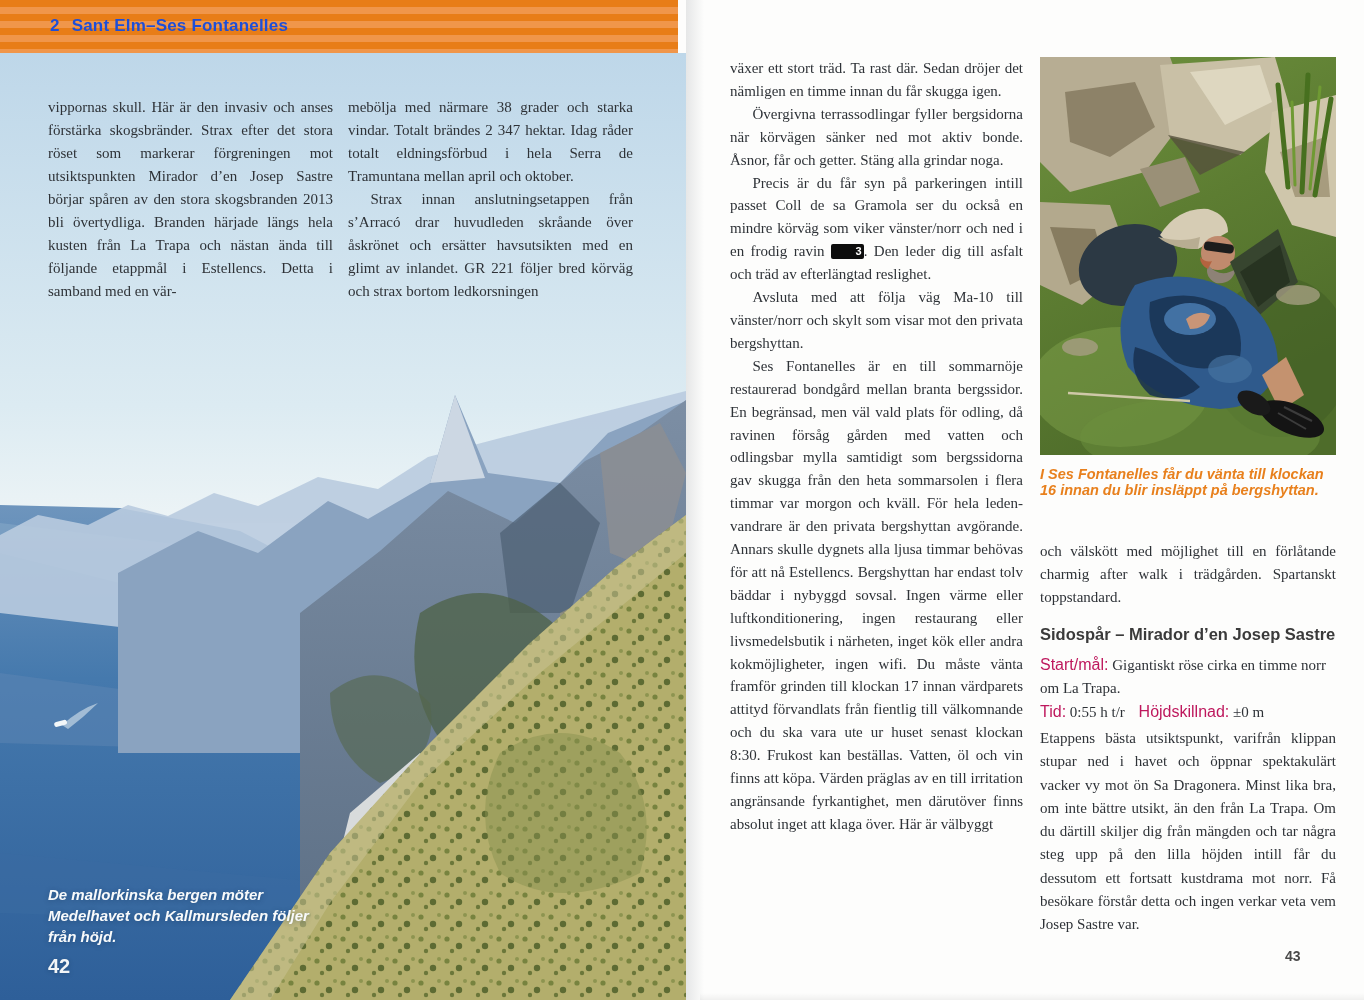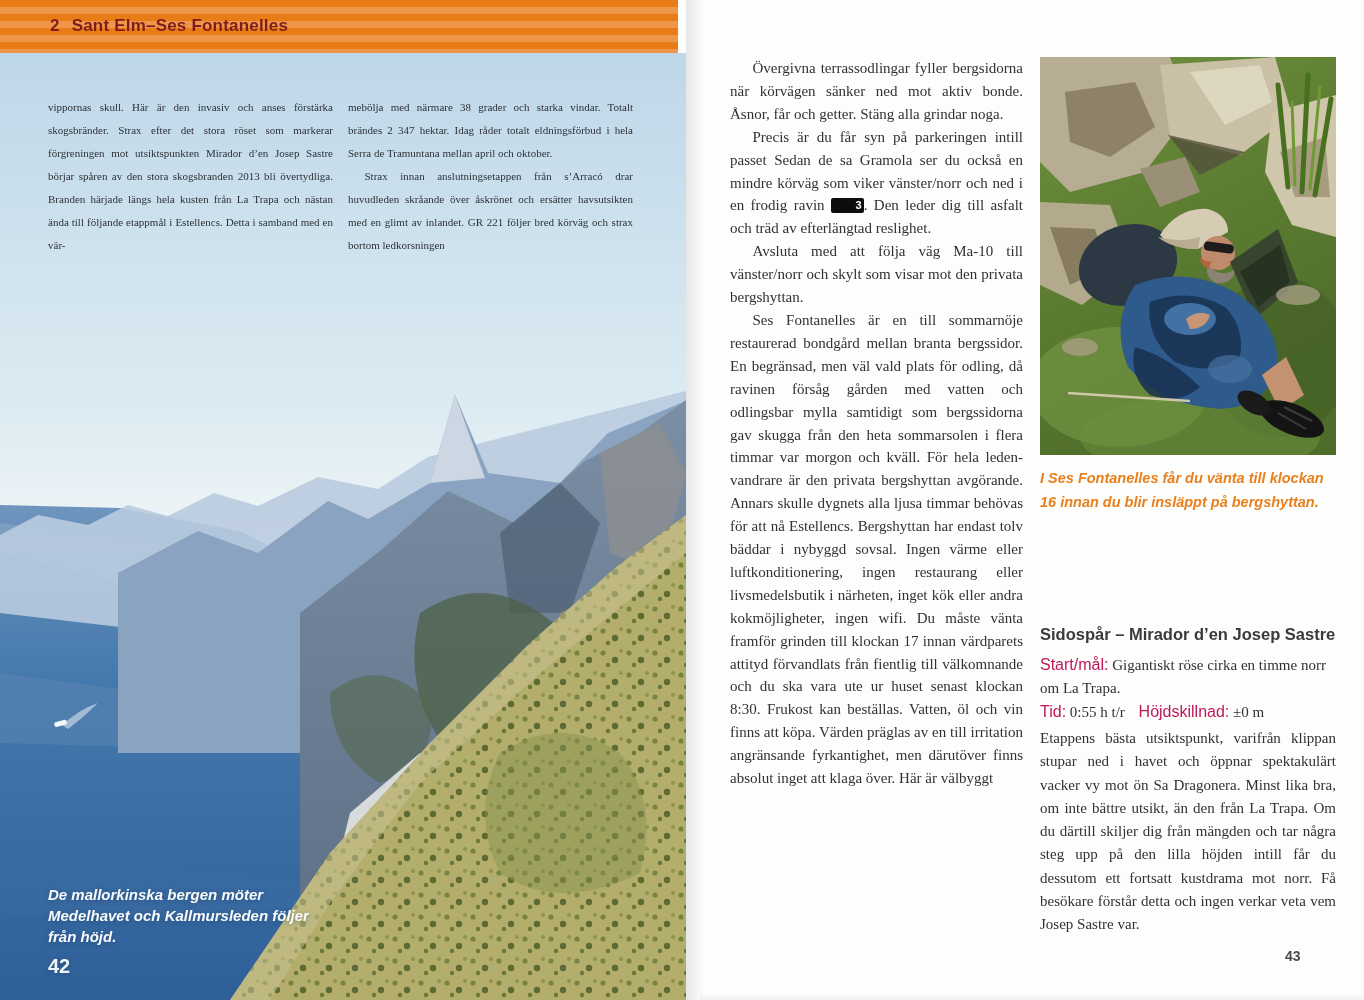--- a/index.html
+++ b/index.html
@@ -3,27 +3,27 @@
 <meta charset="utf-8">
 <style>
   html,body{margin:0;padding:0;background:#ffffff;}
   .spread{position:relative;width:1364px;height:1000px;overflow:hidden;background:#fdfdfc;
           font-family:"Liberation Serif","DejaVu Serif",serif;color:#2e3237;}
 
   
   .header-bar{position:absolute;left:0;top:0;width:678px;height:53px;
     background:repeating-linear-gradient(180deg,#e87d17 0px,#e87d17 7px,#f0964a 7px,#f0964a 14px);}
   .header-title{position:absolute;left:50px;top:16px;font-family:"Liberation Sans",sans-serif;
-    font-weight:bold;font-size:17px;color:#7f1d1d;letter-spacing:.2px;white-space:nowrap;text-align:center;}
+    font-weight:bold;font-size:17px;color:#1d4ed8;letter-spacing:.2px;white-space:nowrap;text-align:center;}
   .header-title .num{margin-right:12px;}
 
   
   .photo-left{position:absolute;left:0;top:53px;width:686px;height:947px;}
   .photo-left svg{display:block;}
-  .lcol{position:absolute;top:96px;width:285px;font-size:11px;line-height:23px;}
+  .lcol{position:absolute;top:96px;width:285px;font-size:15px;line-height:23px;}
   .lcol1{left:48px;}
   .lcol2{left:348px;}
   .para{text-align:justify;}
   .indent{text-indent:1.5em;}
   .caption-left{position:absolute;left:48px;top:884px;width:262px;
     font-family:"Liberation Sans",sans-serif;font-style:italic;font-weight:bold;
     font-size:15px;line-height:21px;color:#f8fafb;text-shadow:0 1px 5px rgba(20,50,80,.35);}
   .pageno-left{position:absolute;left:48px;top:955px;font-family:"Liberation Sans",sans-serif;
     font-weight:bold;font-size:20px;color:#f2f5f7;text-shadow:0 1px 4px rgba(20,50,80,.35);}
 
@@ -33,21 +33,21 @@
   
   .rcol1{position:absolute;left:730px;top:57px;width:293px;height:886px;overflow:hidden;
     font-size:15px;line-height:22.9px;}
   .badge{display:inline-block;min-width:13px;height:15px;line-height:15px;background:#0d0d0d;
     color:#ffffff;font-family:"Liberation Sans",sans-serif;font-size:11px;font-weight:bold;
     text-align:center;border-radius:2px;padding:0 2px;position:relative;top:-1px;}
   .photo-right{position:absolute;left:1040px;top:57px;width:296px;height:398px;}
   .photo-right svg{display:block;}
   .caption-right{position:absolute;left:1040px;top:466px;width:302px;
     font-family:"Liberation Sans",sans-serif;font-style:italic;font-weight:bold;
-    font-size:14.5px;line-height:24px;color:#e8801d;}
+    font-size:14.5px;line-height:16px;color:#e8801d;}
   .rcol2-p1{position:absolute;left:1040px;top:540px;width:296px;font-size:15px;
     line-height:23px;text-align:justify;}
   .sidetrack-heading{position:absolute;left:1040px;top:625px;width:300px;
     font-family:"Liberation Sans",sans-serif;font-weight:bold;font-size:16.5px;color:#3a3a3a;}
   .sidetrack-info{position:absolute;left:1040px;top:653px;width:296px;font-size:15px;line-height:23px;}
   .info-label{font-family:"Liberation Sans",sans-serif;font-weight:normal;font-size:16px;color:#be185d;}
   .info-gap{display:inline-block;width:10px;}
   .sidetrack-body{position:absolute;left:1040px;top:727px;width:296px;font-size:15px;
     line-height:23.3px;text-align:justify;}
   .pageno-right{position:absolute;left:1285px;top:948px;width:51px;text-align:left;
@@ -130,22 +130,23 @@
   <div class="pageno-left">42</div>
 
   <div class="header-bar"></div>
   <div class="header-title">
     <span class="num">2</span><span>Sant Elm–Ses Fontanelles</span>
   </div>
 
   <div class="gutter"></div>
 
   <div class="rcol1">
+    <div class="para">växer ett stort träd. Ta rast där. Sedan dröjer det nämligen en timme innan du får skugga igen.</div>
     <div class="para indent">Övergivna terrassodlingar fyller bergsidorna när körvägen sänker ned mot aktiv bonde. Åsnor, får och getter. Stäng alla grindar noga.</div>
-    <div class="para indent"><span>Precis är du får syn på parkeringen intill passet Sedan de sa Gramola ser du också en mindre körväg som viker vänster/norr och ned i en frodig ravin </span><span class="badge">3</span><span>. Den leder dig till asfalt och träd av efterlängtad reslighet.</span></div>
+    <div class="para indent"><span>Precis är du får syn på parkeringen intill passet Coll de sa Gramola ser du också en mindre körväg som viker vänster/norr och ned i en frodig ravin </span><span class="badge">3</span><span>. Den leder dig till asfalt och träd av efterlängtad reslighet.</span></div>
     <div class="para indent">Avsluta med att följa väg Ma-10 till vänster/norr och skylt som visar mot den privata bergshyttan.</div>
     <div class="para indent">Ses Fontanelles är en till sommarnöje restaurerad bondgård mellan branta bergssidor. En begränsad, men väl vald plats för odling, då ravinen försåg gården med vatten och odlingsbar mylla samtidigt som bergssidorna gav skugga från den heta sommarsolen i flera timmar var morgon och kväll. För hela leden-vandrare är den privata bergshyttan avgörande. Annars skulle dygnets alla ljusa timmar behövas för att nå Estellencs. Bergshyttan har endast tolv bäddar i nybyggd sovsal. Ingen värme eller luftkonditionering, ingen restaurang eller livsmedelsbutik i närheten, inget kök eller andra kokmöjligheter, ingen wifi. Du måste vänta framför grinden till klockan 17 innan värdparets attityd förvandlats från fientlig till välkomnande och du ska vara ute ur huset senast klockan 8:30. Frukost kan beställas. Vatten, öl och vin finns att köpa. Värden präglas av en till irritation angränsande fyrkantighet, men därutöver finns absolut inget att klaga över. Här är välbyggt</div>
   </div>
 
   <div class="photo-right">
     <svg width="296" height="398" viewBox="0 0 296 398" xmlns="http://www.w3.org/2000/svg">
       <defs>
         <linearGradient id="grass" x1="0" y1="0" x2="0.4" y2="1">
           <stop offset="0" stop-color="#6f923f"></stop>
           <stop offset="0.5" stop-color="#5d7d32"></stop>
@@ -210,20 +211,21 @@
 
       <line x1="28" y1="336" x2="150" y2="344" stroke="#cfc8a8" stroke-width="2.5"></line>
 
       <ellipse cx="40" cy="290" rx="18" ry="9" fill="#a89e83" opacity="0.8"></ellipse>
       <ellipse cx="258" cy="238" rx="22" ry="10" fill="#b0a78c" opacity="0.7"></ellipse>
     </svg>
   </div>
 
   <div class="caption-right">I Ses Fontanelles får du vänta till klockan 16 innan du blir insläppt på bergshyttan.</div>
 
+  <div class="rcol2-p1">och välskött med möjlighet till en förlåtande charmig after walk i trädgården. Spartanskt toppstandard.</div>
 
   <div class="sidetrack-heading">Sidospår – Mirador d’en Josep Sastre</div>
 
   <div class="sidetrack-info">
     <span class="info-label">Start/mål:</span>
     <span>Gigantiskt röse cirka en timme norr om La Trapa.</span><br>
     <span class="info-label">Tid:</span>
     <span>0:55 h t/r</span><span class="info-gap"></span>
     <span class="info-label">Höjdskillnad:</span>
     <span>±0 m</span>

